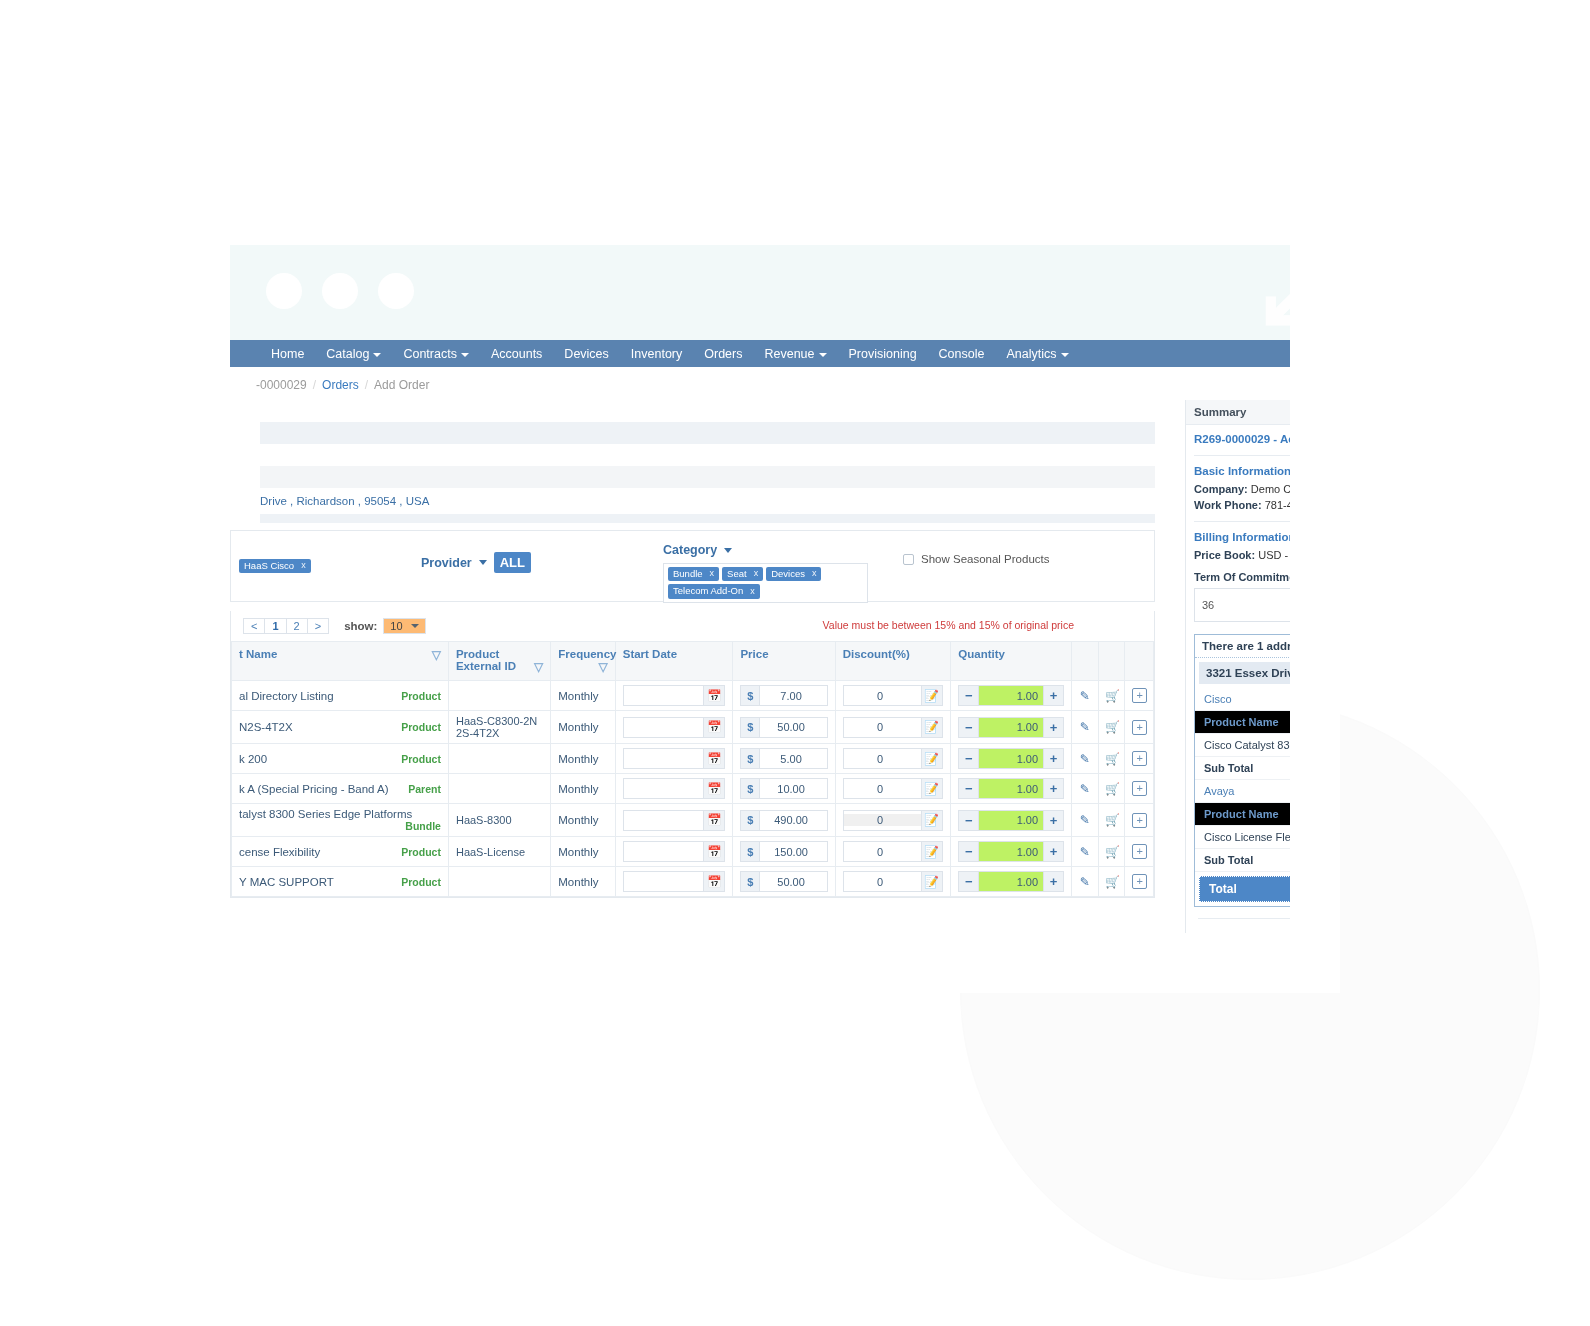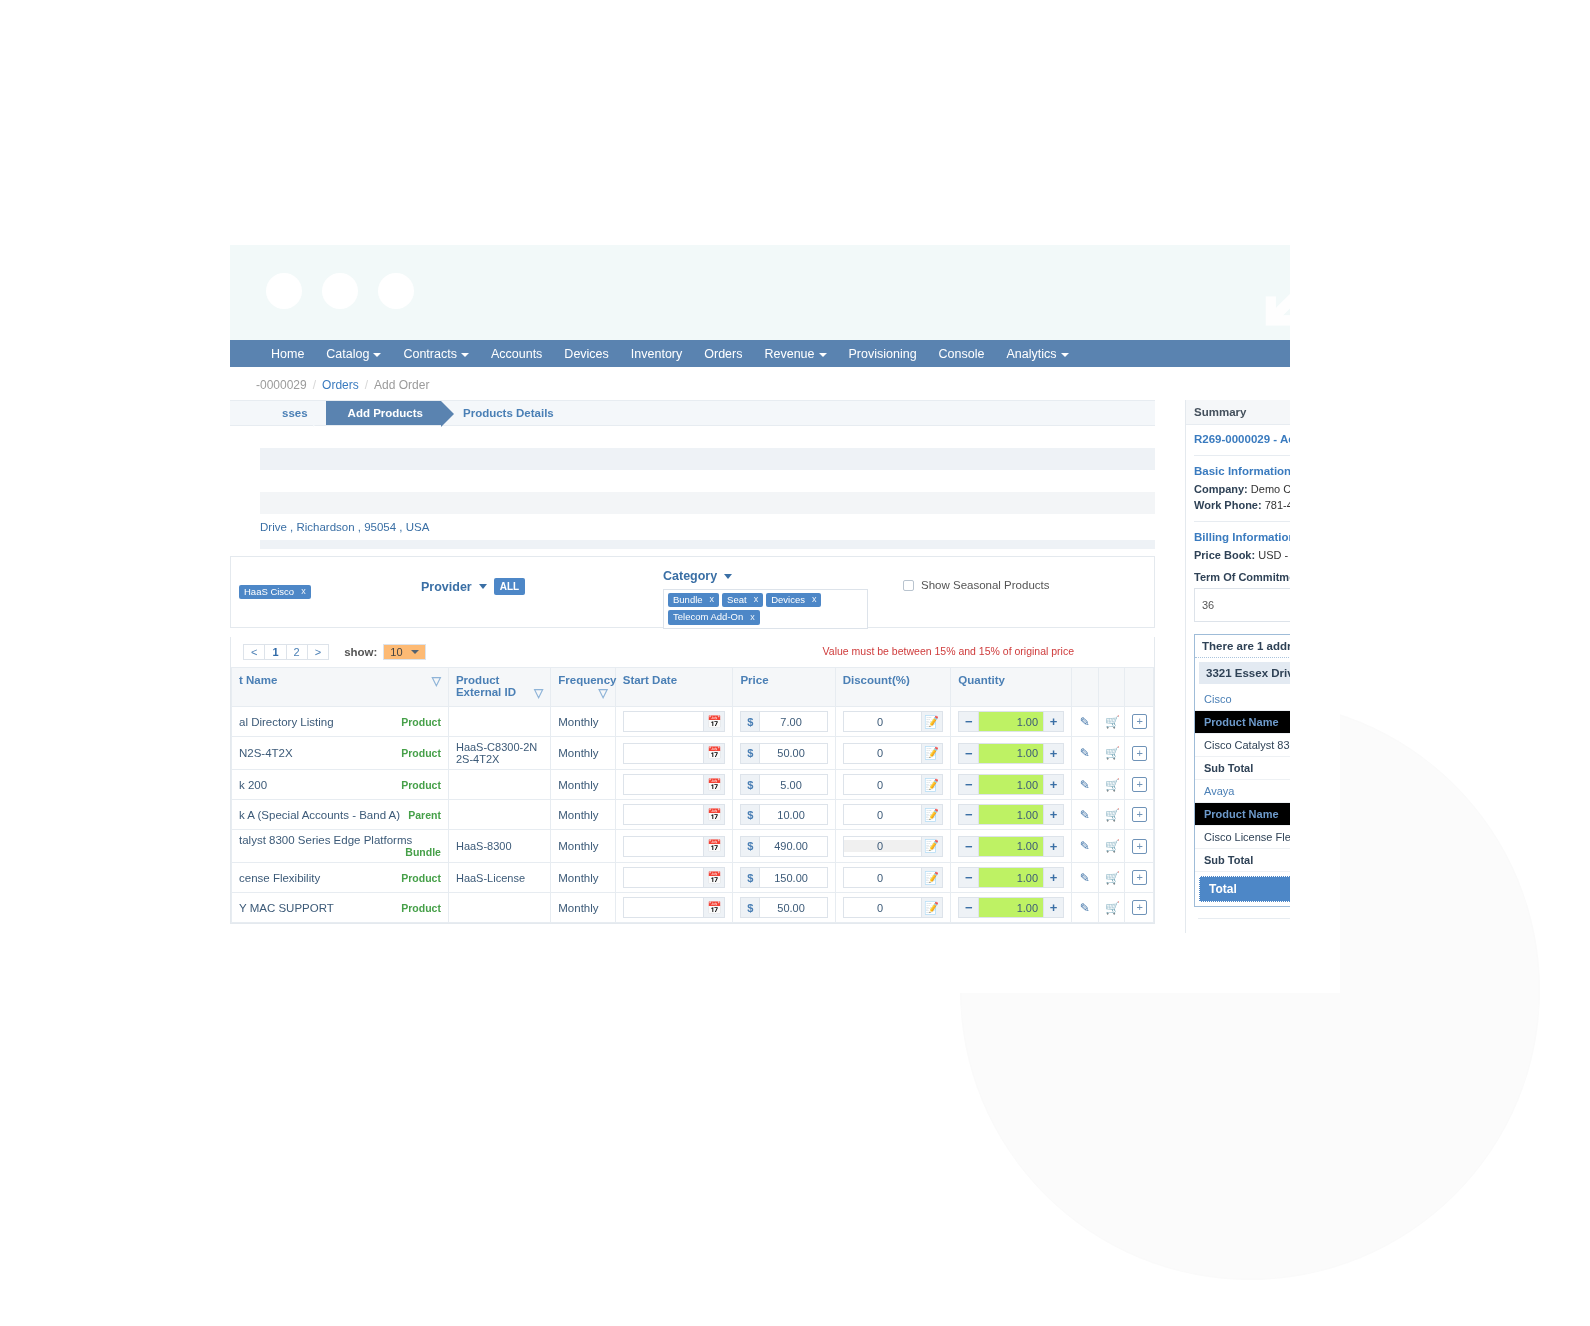--- a/index.html
+++ b/index.html
@@ -160,21 +160,21 @@
   .f-provider { position: absolute; left: 190px; top: 21px; display: flex; align-items: center; gap: 7px; }
   .f-lbl { font-size: 12.5px; color: #3a6fa5; font-weight: bold; }
   .caret-blue {
     width: 0; height: 0;
     border-left: 4px solid transparent;
     border-right: 4px solid transparent;
     border-top: 5px solid #3a6fa5;
     display: inline-block;
   }
   .pill-all {
-    background: #4d87c7; color: #fff; font-size: 10px;
+    background: #4d87c7; color: #fff; font-size: 13px;
     padding: 3px 6px; border-radius: 2px; font-weight: bold;
   }
   .f-category { position: absolute; left: 432px; top: 12px; }
   .cat-box {
     margin-top: 6px;
     border: 1px solid #dde3ea;
     background: #fff;
     width: 205px; min-height: 36px;
     padding: 3px 4px;
     display: flex; flex-wrap: wrap; gap: 3px;
@@ -413,31 +413,20 @@
     <div style="position:relative;padding-left:30px;">
 
       <div class="crumbs">
         <span class="muted">-0000029</span>
         <span class="sep">/</span>
         <span class="link">Orders</span>
         <span class="sep">/</span>
         <span class="muted">Add Order</span>
       </div>
 
-      <div class="steps">
-        <div class="step">
-            <span>sses</span>
-          </div>
-        <div class="step active">
-            <span>Add Products</span>
-          </div>
-        <div class="step">
-            <span>Products Details</span>
-          </div>
-      </div>
 
       <div class="content">
         <div class="blockrow"></div>
         <div class="blockrow shade"></div>
         <div class="blockrow"></div>
         <div class="blockrow shade2"></div>
         <div class="addrline">
           <span>Drive , Richardson , 95054 , USA</span>
         </div>
         <div class="thinbar"></div>
@@ -645,21 +634,21 @@
                       <span class="stepbtn">−</span>
                       <span class="stepval">1.00</span>
                       <span class="stepbtn">+</span>
                     </div>
                   </td>
                   <td class="actc"><span class="aicon">✎</span></td>
                   <td class="actc"><span class="aicon">🛒</span></td>
                   <td class="actc"><span class="boxplus">+</span></td>
                 </tr>
                 <tr>
-                  <td class="cellname"><span>k A (Special Accounts - Band A)</span><span class="ptype">Parent</span></td>
+                  <td class="cellname"><span>k A (Special Pricing - Band A)</span><span class="ptype">Parent</span></td>
                   <td><span class="extid"></span></td>
                   <td><span>Monthly</span></td>
                   <td>
                     <div class="inp">
                       <span class="grow" style="text-align:left;padding-left:4px;"></span>
                       <span class="post">
                         <span class="cal">📅</span>
                       </span>
                     </div>
                   </td>

